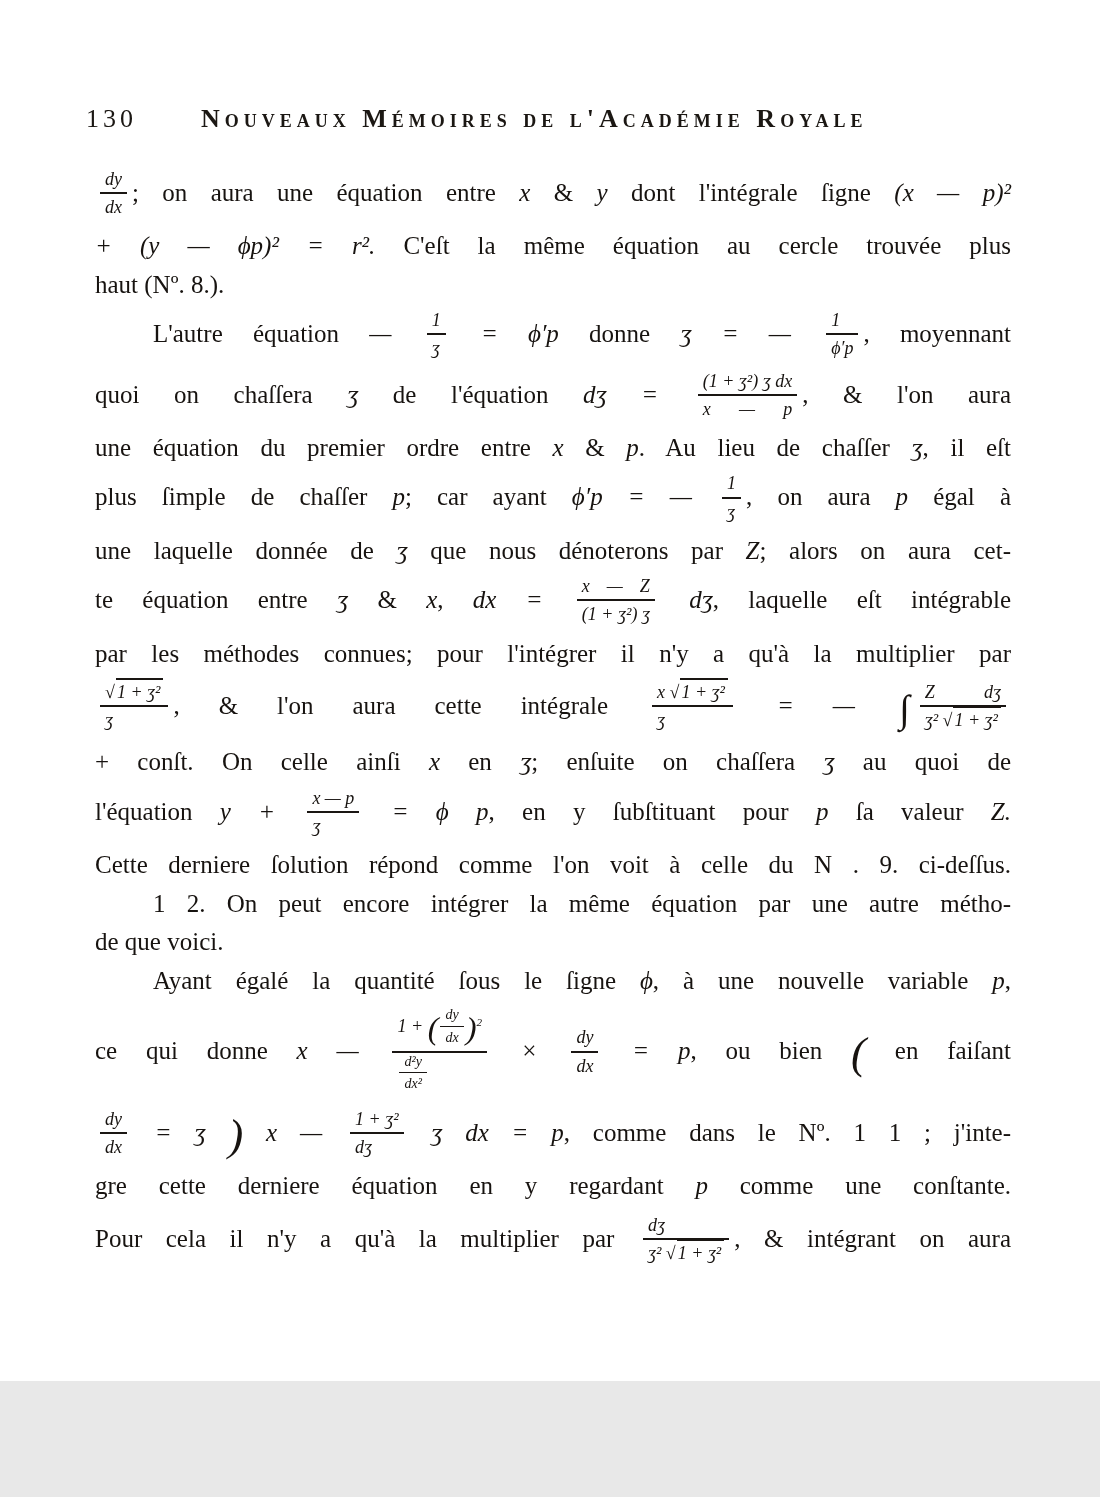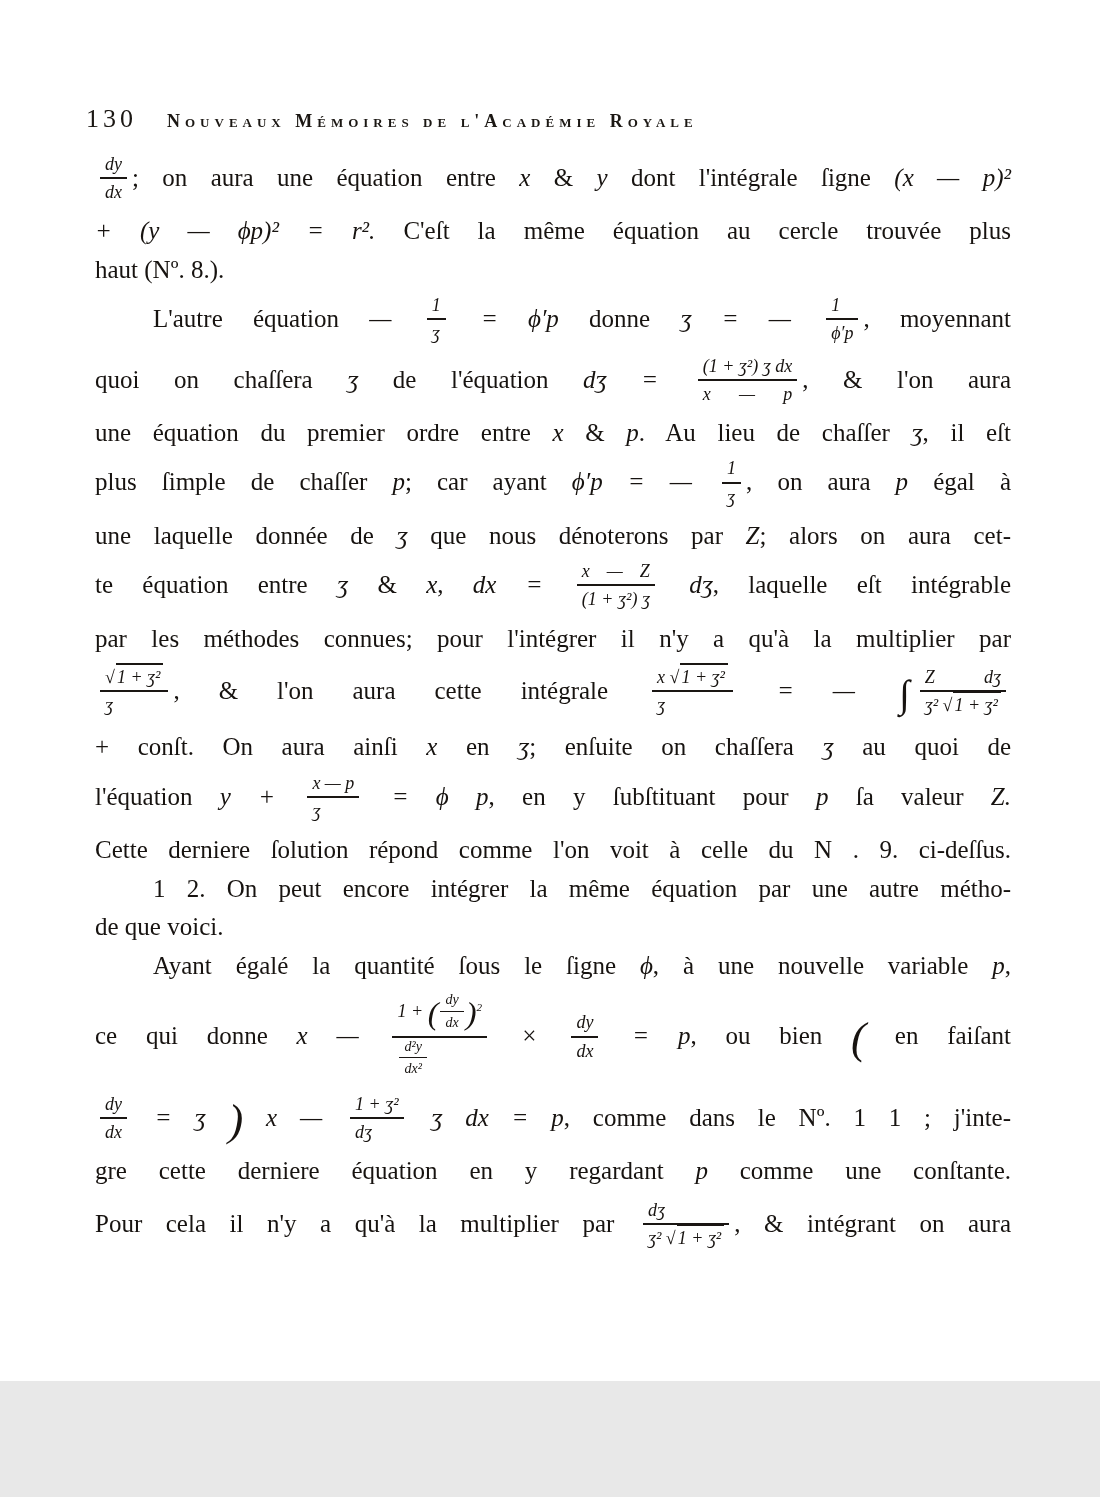--- a/index.html
+++ b/index.html
@@ -4,22 +4,22 @@
 <style>
   html,body{margin:0;padding:0;background:#e8e8e8;}
   .page{
     width:1100px;height:1381px;background:#ffffff;position:relative;
     overflow:hidden;margin:0 auto;
     font-family:"Liberation Serif","DejaVu Serif","DejaVu Sans",serif;
     color:#171310;
   }
   .header{padding:104px 0 0 86px;display:flex;align-items:baseline;gap:30px;color:#1b1713;}
   .pgnum{font-size:26px;letter-spacing:4px;}
-  .htitle{font-variant:small-caps;font-weight:700;font-size:18px;letter-spacing:5px;}
-  .content{width:916px;margin:22px 0 0 95px;font-size:25px;line-height:1.22;}
+  .htitle{font-variant:small-caps;font-weight:700;font-size:26px;letter-spacing:5px;margin-left:34px;}
+  .content{width:916px;margin:37px 0 0 95px;font-size:25px;line-height:1.22;}
   .para + .para{margin-top:8px;}
   .line{text-align:justify;text-align-last:justify;margin:8px 0;}
   .line.noj{text-align:left;text-align-last:left;}
   .line.indent{text-indent:58px;}
   .line.has-frac{margin:12px 0;}
   .line.xtall{margin:15px 0;}
   .it{font-style:italic;}
   .rm{font-style:normal;}
   .sup{font-size:0.62em;vertical-align:0.55em;}
   .frac{
@@ -53,21 +53,21 @@
       </div>
       <div class="para">
         <div class="line indent has-frac"><span class="rm">L'autre équation </span><span class="it">— </span><span class="frac"><span class="num"><span class="it">1</span></span><span class="den"><span class="it">ʒ</span></span></span><span class="it"> = ϕ′p</span><span class="rm"> donne </span><span class="it">ʒ = — </span><span class="frac"><span class="num"><span class="it">1</span></span><span class="den"><span class="it">ϕ′p</span></span></span><span class="rm">, moyennant</span></div>
         <div class="line has-frac"><span class="rm">quoi on chaſſera </span><span class="it">ʒ</span><span class="rm"> de l'équation </span><span class="it">dʒ = </span><span class="frac"><span class="num"><span class="it">(1 + ʒ²) ʒ dx</span></span><span class="den"><span class="it">x — p</span></span></span><span class="rm">,  &amp; l'on aura</span></div>
         <div class="line"><span class="rm">une équation du premier ordre entre </span><span class="it">x</span><span class="rm"> &amp; </span><span class="it">p</span><span class="rm">.   Au lieu de chaſſer </span><span class="it">ʒ</span><span class="rm">, il eſt</span></div>
         <div class="line has-frac"><span class="rm">plus ſimple de chaſſer </span><span class="it">p</span><span class="rm">; car ayant </span><span class="it">ϕ′p = — </span><span class="frac"><span class="num"><span class="it">1</span></span><span class="den"><span class="it">ʒ</span></span></span><span class="rm">,  on aura </span><span class="it">p</span><span class="rm"> égal à</span></div>
         <div class="line"><span class="rm">une laquelle donnée de </span><span class="it">ʒ</span><span class="rm"> que nous dénoterons par </span><span class="it">Z</span><span class="rm">;  alors on aura cet-</span></div>
         <div class="line has-frac"><span class="rm">te équation entre </span><span class="it">ʒ</span><span class="rm"> &amp; </span><span class="it">x</span><span class="rm">,  </span><span class="it">dx = </span><span class="frac"><span class="num"><span class="it">x — Z</span></span><span class="den"><span class="it">(1 + ʒ²) ʒ</span></span></span><span class="it"> dʒ</span><span class="rm">, laquelle eſt intégrable</span></div>
         <div class="line"><span class="rm">par les méthodes connues;  pour l'intégrer il n'y a qu'à la multiplier par</span></div>
         <div class="line has-frac xtall"><span class="frac"><span class="num"><span class="sqrt"><span class="rad">√</span><span class="vinc"><span class="it">1 + ʒ²</span></span></span></span><span class="den"><span class="it">ʒ</span></span></span><span class="rm">,  &amp; l'on aura cette intégrale </span><span class="frac"><span class="num"><span class="it">x </span><span class="sqrt"><span class="rad">√</span><span class="vinc"><span class="it">1 + ʒ²</span></span></span></span><span class="den"><span class="it">ʒ</span></span></span><span class="it"> = — </span><span class="int">∫</span><span class="frac"><span class="num"><span class="it">Z dʒ</span></span><span class="den"><span class="it">ʒ² </span><span class="sqrt"><span class="rad">√</span><span class="vinc"><span class="it">1 + ʒ²</span></span></span></span></span></div>
-        <div class="line"><span class="rm">+ conſt.   On aura ainſi </span><span class="it">x</span><span class="rm"> en </span><span class="it">ʒ</span><span class="rm">;  enſuite on chaſſera </span><span class="it">ʒ</span><span class="rm"> au quoi de</span></div>
+        <div class="line"><span class="rm">+ conſt.   On celle ainſi </span><span class="it">x</span><span class="rm"> en </span><span class="it">ʒ</span><span class="rm">;  enſuite on chaſſera </span><span class="it">ʒ</span><span class="rm"> au quoi de</span></div>
         <div class="line has-frac"><span class="rm">l'équation </span><span class="it">y + </span><span class="frac"><span class="num"><span class="it">x — p</span></span><span class="den"><span class="it">ʒ</span></span></span><span class="it"> = ϕ p</span><span class="rm">,  en y ſubſtituant pour </span><span class="it">p</span><span class="rm"> ſa valeur </span><span class="it">Z.</span></div>
         <div class="line"><span class="rm">Cette derniere ſolution répond comme l'on voit à celle du N . 9. ci-deſſus.</span></div>
       </div>
       <div class="para">
         <div class="line indent"><span class="rm">1 2.   On peut encore intégrer la même équation par une autre métho-</span></div>
         <div class="line noj"><span class="rm">de que voici.</span></div>
       </div>
       <div class="para">
         <div class="line indent"><span class="rm">Ayant égalé la quantité ſous le ſigne </span><span class="it">ϕ</span><span class="rm">,  à une nouvelle variable </span><span class="it">p</span><span class="rm">,</span></div>
         <div class="line has-frac xtall"><span class="rm">ce qui donne </span><span class="it">x — </span><span class="frac"><span class="num"><span class="it">1 + </span><span class="bigp">(</span><span class="frac fsmall"><span class="num"><span class="it">dy</span></span><span class="den"><span class="it">dx</span></span></span><span class="bigp">)</span><span class="sup it">2</span></span><span class="den"><span class="frac fsmall"><span class="num"><span class="it">d²y</span></span><span class="den"><span class="it">dx²</span></span></span></span></span><span class="it"> × </span><span class="frac"><span class="num"><span class="it">dy</span></span><span class="den"><span class="it">dx</span></span></span><span class="it"> = p</span><span class="rm">,  ou bien </span><span class="bigp">(</span><span class="rm"> en faiſant</span></div>

